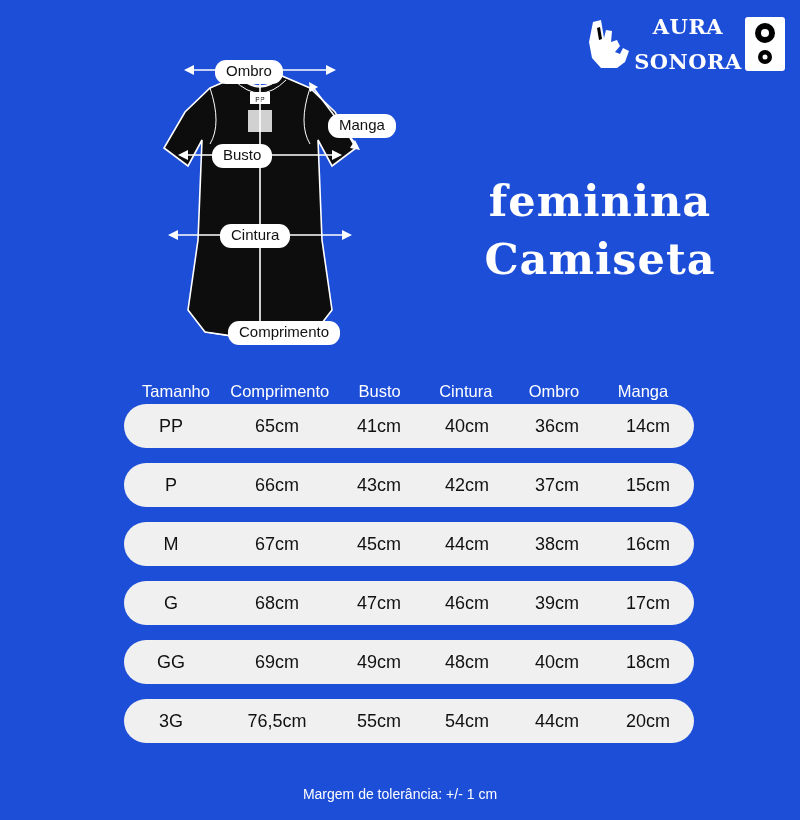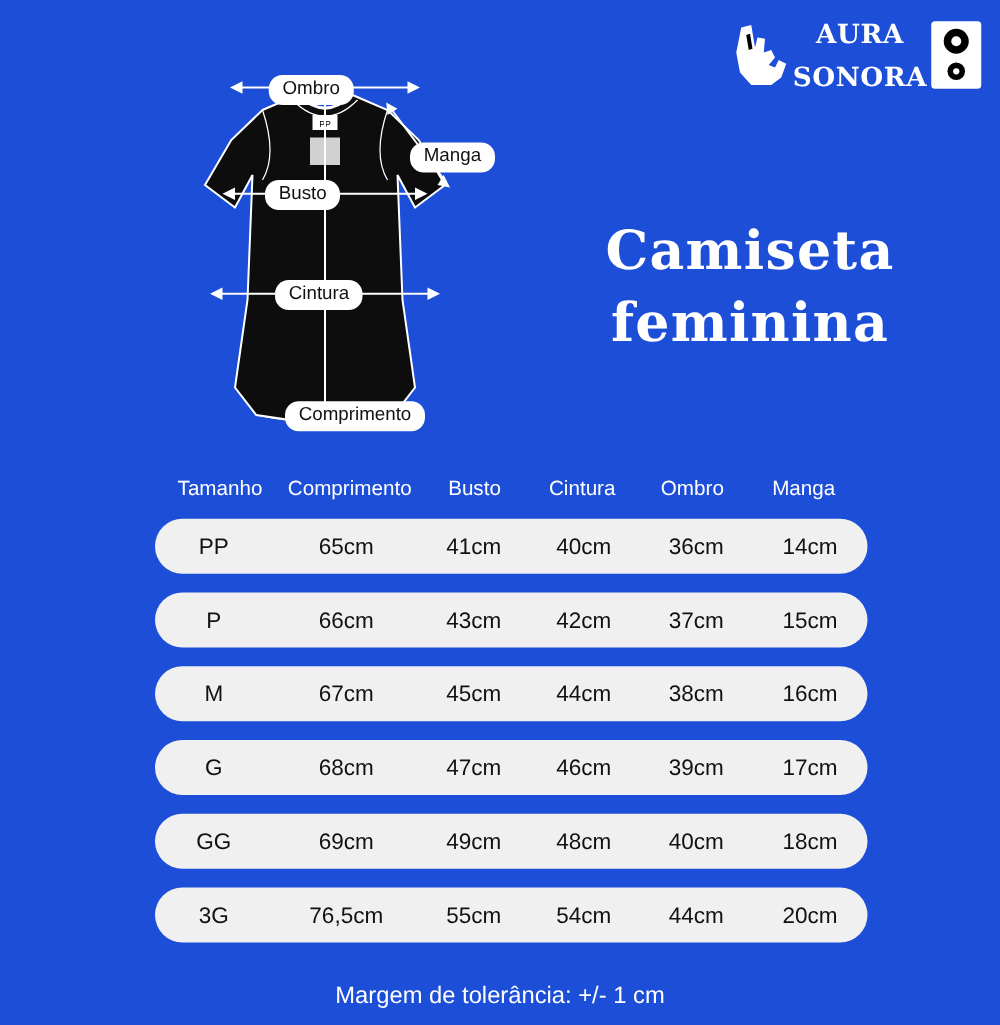--- a/index.html
+++ b/index.html
@@ -76,21 +76,21 @@
   .table {
     position: absolute;
     left: 124px; top: 382px;
     width: 570px;
   }
   .thead {
     display: flex;
     padding: 0 6px;
     font-size: 16.5px;
     color: #ffffff;
-    margin-bottom: 14px;
+    margin-bottom: 3px;
   }
   .thead div { text-align: center; }
   .row {
     display: flex;
     align-items: center;
     background: #f0f0f0;
     color: #111111;
     border-radius: 24px;
     height: 44px;
     margin-bottom: 15px;
@@ -108,21 +108,21 @@
   .thead .c2 { width: 86px; }
   .thead .c3 { width: 90px; }
   .thead .c4 { width: 90px; }
   .thead .c5 { width: 92px; }
 
   .footnote {
     position: absolute;
     left: 0; top: 786px;
     width: 800px;
     text-align: center;
-    font-size: 19px;
+    font-size: 14px;
     color: #ffffff;
   }
 </style>
 </head>
 <body>
 
 <div id="page">
 
   <div class="logo">
     <svg class="logo-hand" width="46" height="52" viewBox="0 0 46 52">
@@ -194,22 +194,22 @@
     </svg>
 
     <div class="label" style="left:105px; top:20px;">Ombro</div>
     <div class="label" style="left:218px; top:74px;">Manga</div>
     <div class="label" style="left:102px; top:104px;">Busto</div>
     <div class="label" style="left:110px; top:184px;">Cintura</div>
     <div class="label" style="left:118px; top:281px;">Comprimento</div>
   </div>
 
   <div class="title">
+    <div>feminina</div>
     <div>Camiseta</div>
-    <div>feminina</div>
   </div>
 
   <div class="table">
     <div class="thead">
       <div class="c0">Tamanho</div>
       <div class="c1">Comprimento</div>
       <div class="c2">Busto</div>
       <div class="c3">Cintura</div>
       <div class="c4">Ombro</div>
       <div class="c5">Manga</div>

